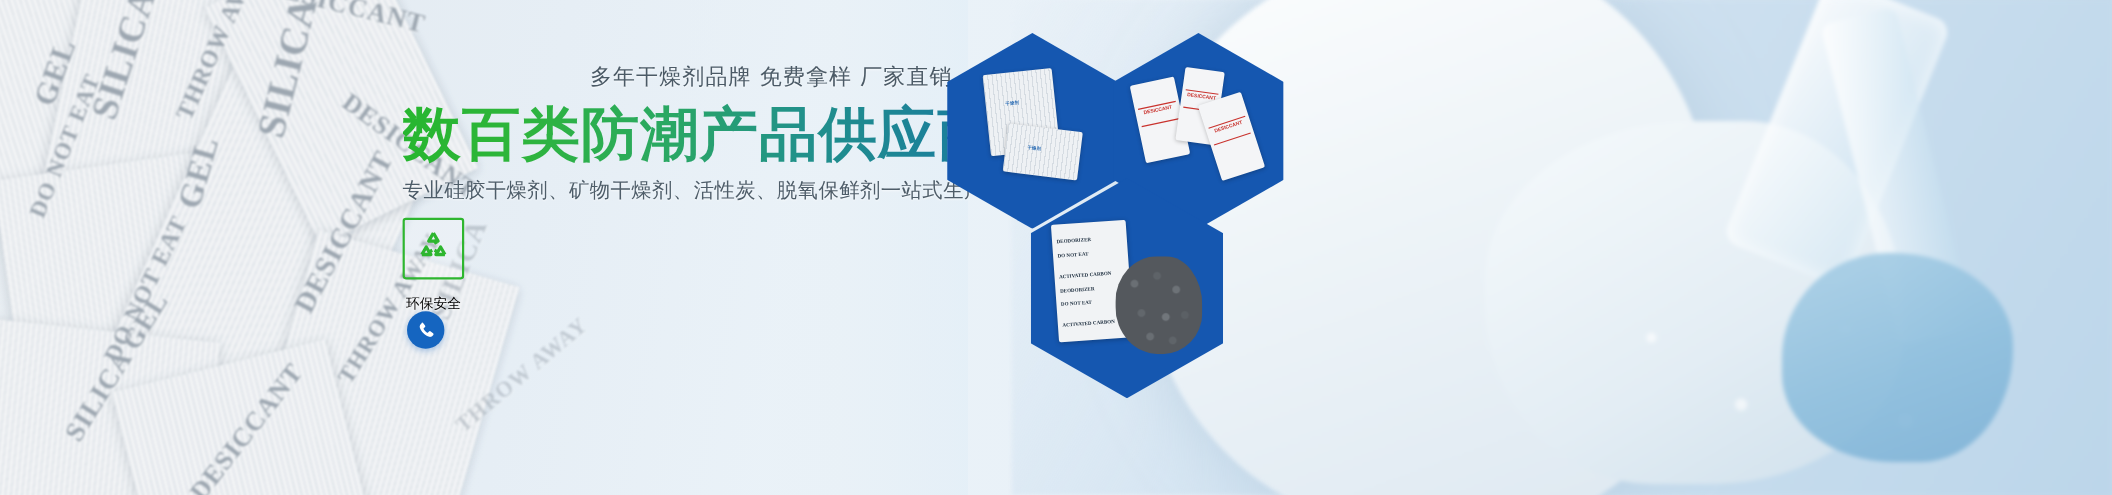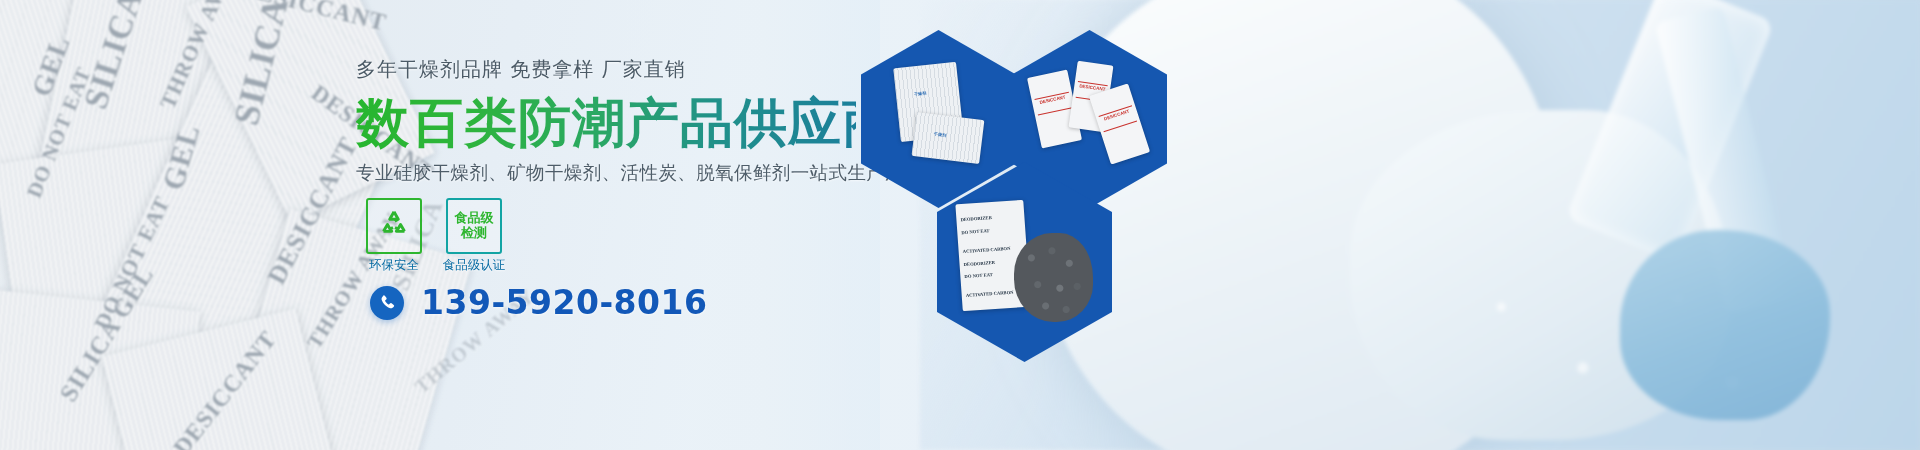--- a/index.html
+++ b/index.html
@@ -89,21 +89,21 @@
       radial-gradient(circle at 42% 62%,rgba(255,255,255,.6) 0 5px,transparent 6px),
       radial-gradient(circle at 70% 26%,rgba(255,255,255,.55) 0 4px,transparent 5px),
       radial-gradient(circle at 86% 70%,rgba(255,255,255,.5) 0 6px,transparent 7px);
   }
   .bg-fade-left{
     position:absolute;left:620px;top:0;width:260px;height:450px;
     background:linear-gradient(90deg,rgba(233,241,247,0),rgba(233,241,247,.9) 55%,rgba(226,238,247,.65));
   }
 
   
-  .copy{position:absolute;left:356px;top:56px;width:500px;}
+  .copy{position:absolute;left:366px;top:56px;width:500px;text-align:right;}
   .tagline{
     font-size:20px;color:#4b5a66;letter-spacing:1px;
     font-family:"DejaVu Sans","Liberation Sans",sans-serif;
     text-shadow:0 1px 2px rgba(255,255,255,.8);
     white-space:nowrap;
   }
   .headline{
     margin-top:10px;
     font-size:53px;font-weight:700;letter-spacing:1px;line-height:1.12;
     font-family:"DejaVu Sans","Liberation Sans",sans-serif;
@@ -124,21 +124,21 @@
   .badges{position:absolute;left:366px;top:198px;display:flex;gap:24px;}
   .badge{width:56px;display:flex;flex-direction:column;align-items:center;}
   .badge-box{
     width:52px;height:52px;border:2px solid #2eb62f;border-radius:3px;
     display:flex;align-items:center;justify-content:center;
     background:rgba(255,255,255,.20);
   }
   .badge-box.teal{border-color:#12a4a4;}
   .badge-box.blue{border-color:#1f6fc4;background:transparent;border:none;}
   .badge-label{
-    margin-top:3px;font-size:12.5px;color:#0369a1;white-space:nowrap;
+    margin-top:14px;font-size:12.5px;color:#000000;white-space:nowrap;
     font-family:"DejaVu Sans","Liberation Sans",sans-serif;
     text-shadow:0 1px 2px rgba(255,255,255,.8);
   }
   .badge-cn{
     font-size:13px;line-height:1.12;color:#2eb62f;font-weight:700;text-align:center;
     font-family:"DejaVu Sans","Liberation Sans",sans-serif;
   }
 
   
   .phone{position:absolute;left:370px;top:283px;display:flex;align-items:center;gap:17px;}
@@ -258,36 +258,29 @@
             <path d="M4.6 17.2 7.4 12.4l2.1 3.6"></path>
             <path d="M19.4 17.2h-5.8l1-1.8-1.9-.9"></path>
             <path d="M19.4 17.2 16.6 12.4l-2.1 3.6"></path>
           </svg>
         </span>
       </div>
       <div class="badge-label">环保安全</div>
     </div>
 
 
-    <div class="badge">
-      <div class="badge-box teal">
-        <span class="badge-cn">食品级<br>检测</span>
-      </div>
-      <div class="badge-label">食品级认证</div>
-    </div>
 
   </div>
 
   <div class="phone">
     <div class="phone-ic">
       <svg width="19" height="19" viewBox="0 0 24 24" fill="#ffffff">
         <path d="M6.6 3.2a1.5 1.5 0 0 1 2 .3l2 2.6a1.5 1.5 0 0 1-.15 2l-1.2 1.1a.8.8 0 0 0-.2.95c.7 1.5 2.3 3.3 4.1 4.3a.8.8 0 0 0 .95-.15l1.05-1.1a1.5 1.5 0 0 1 2-.2l2.65 2a1.5 1.5 0 0 1 .3 2.05c-1.1 1.5-2.9 2.6-4.6 2.2-4.5-1.1-9.6-6.1-10.9-10.7-.5-1.75.55-3.6 2-4.7Z"></path>
       </svg>
     </div>
-    <div class="phone-num">139-5920-8016</div>
   </div>
 
   <div class="hexes">
 
     <div class="hex hex-a">
       <div class="hex-inner">
         <div class="sp" style="left:16%;top:8%;width:52%;height:58%;transform:rotate(-6deg);"></div>
         <div class="sp" style="left:30%;top:48%;width:56%;height:34%;transform:rotate(7deg);"></div>
         <div class="sp-lbl" style="left:30%;top:28%;transform:rotate(-6deg);">干燥剂</div>
         <div class="sp-lbl" style="left:46%;top:60%;transform:rotate(7deg);">干燥剂</div>

